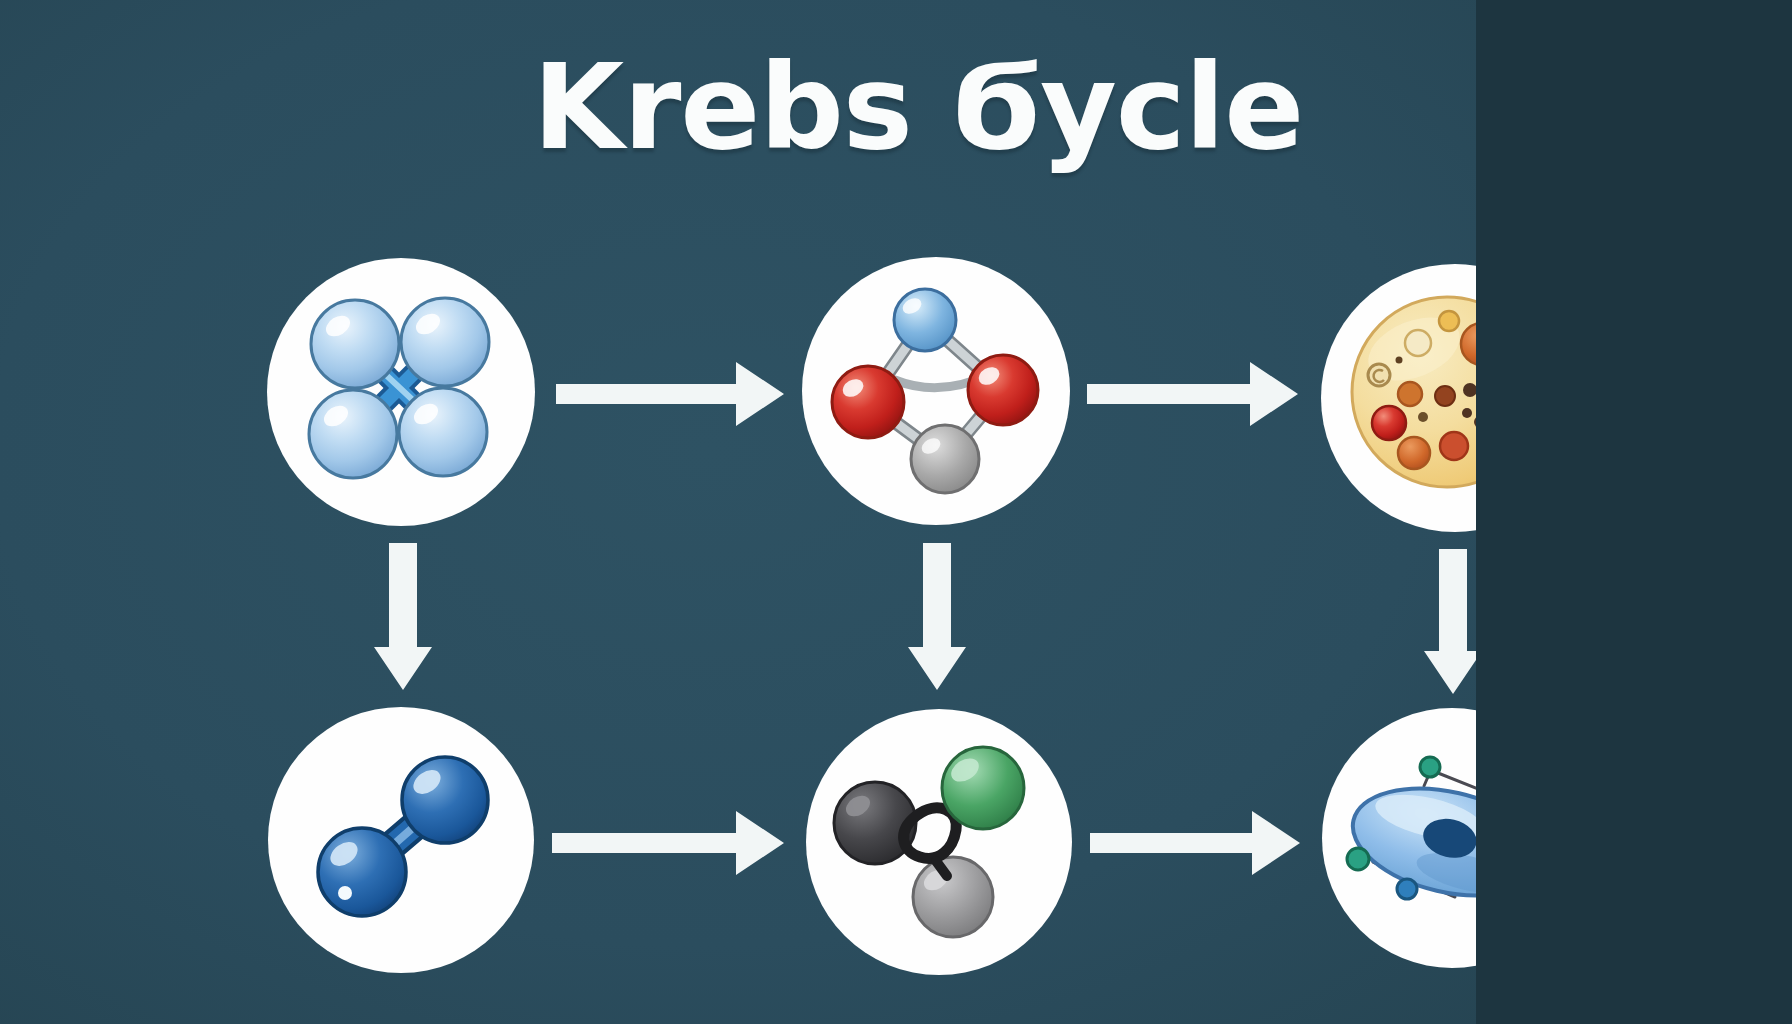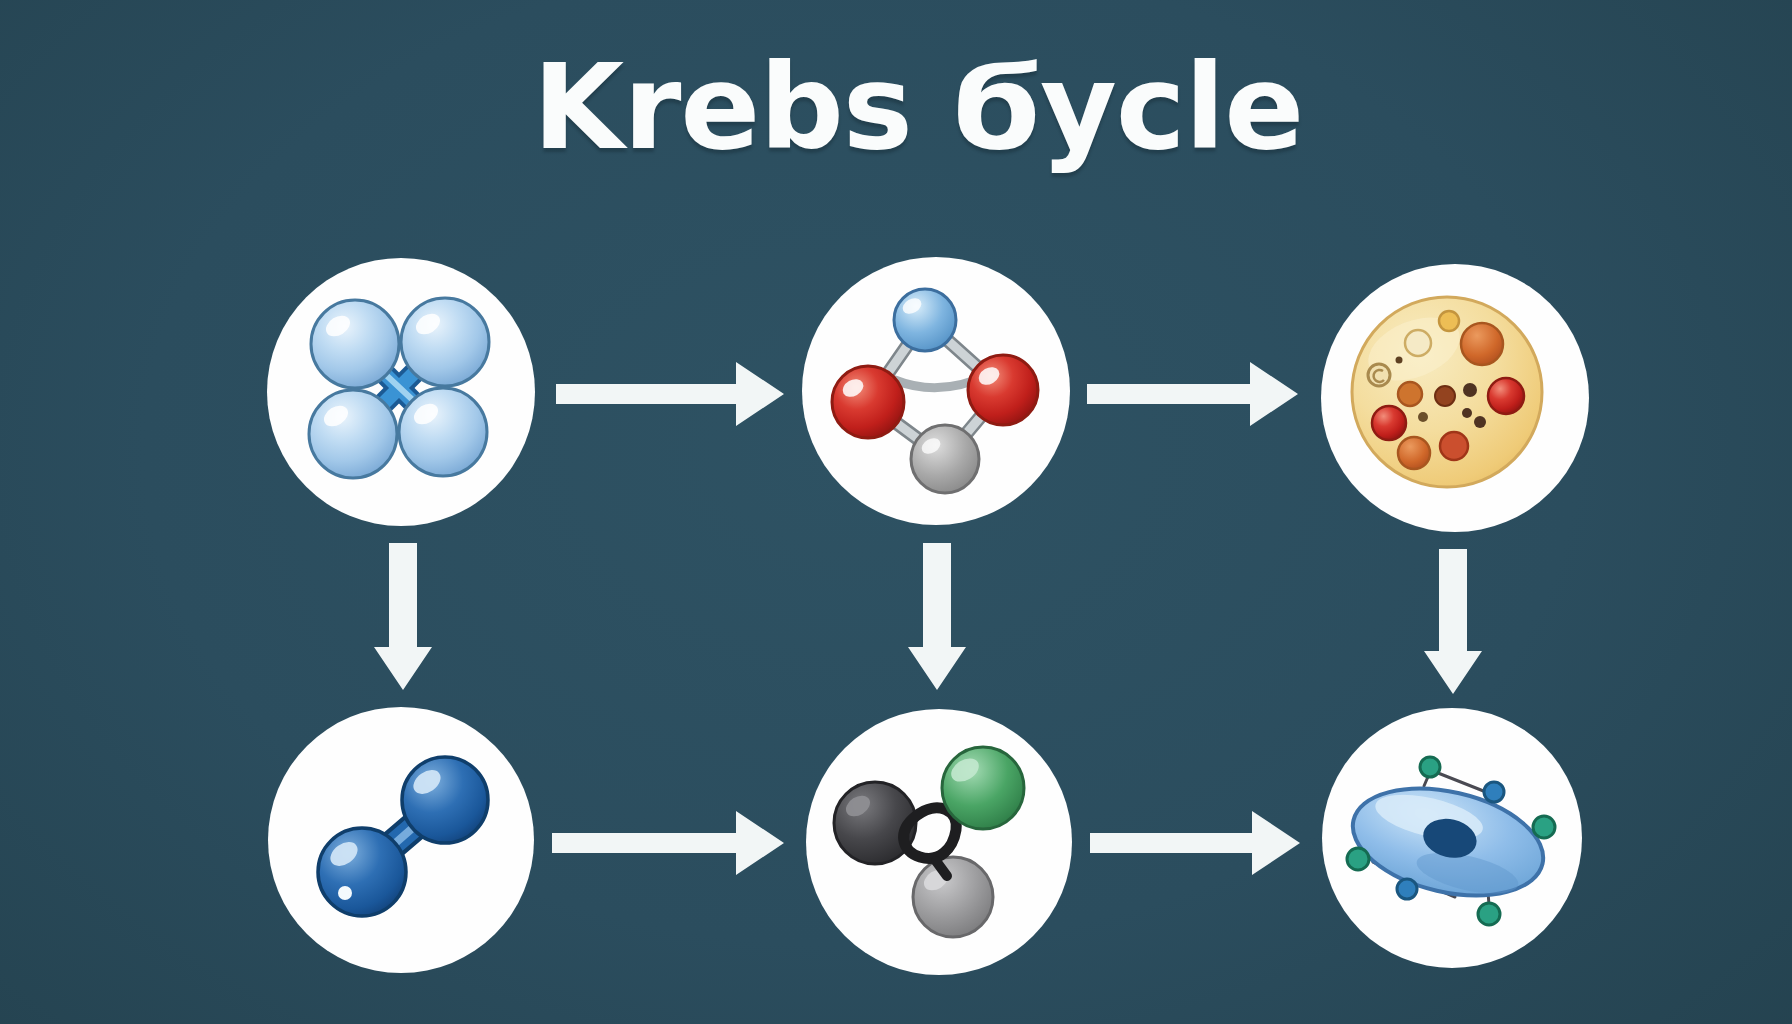--- a/index.html
+++ b/index.html
@@ -1,17 +1,17 @@
 <!DOCTYPE html>
 <html><head>
 <meta charset="utf-8">
 <style>
   html,body{margin:0;padding:0;background:#1d3540;}
   .stage{
-    position:relative;width:1792px;height:1024px;overflow:hidden;
+    position:relative;width:1476px;height:1024px;overflow:hidden;
     background:radial-gradient(1300px 900px at 48% 44%, #2e5263 0%, #2b4d5e 55%, #24424f 100%);
     font-family:"DejaVu Sans","Liberation Sans",sans-serif;
   }
   .title{
     position:absolute;top:38px;left:918px;transform:translateX(-50%);
     font-size:118px;font-weight:bold;letter-spacing:-1px;color:#fafcfc;
     text-shadow:0 4px 3px rgba(10,25,32,.28);white-space:nowrap;
   }
   svg.diagram{position:absolute;left:0;top:0;}
 </style>

